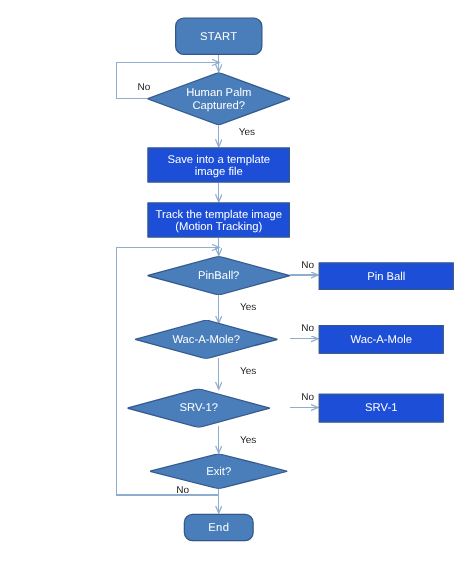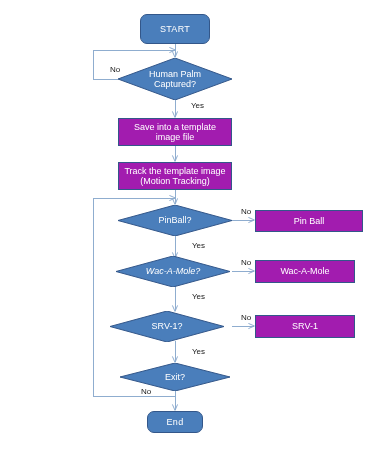--- a/index.html
+++ b/index.html
@@ -47,21 +47,21 @@
   
   .term {
     background: #4a7ebb;
     border: 1px solid #33578a;
     border-radius: 7px;
     font-size: 9px;
     letter-spacing: 0.3px;
   }
   
   .proc {
-    background: #a21caf;
+    background: #1d4ed8;
     border: 1px solid #33578a;
     font-size: 9px;
   }
   
   .decision {
     background: transparent;
     border: none;
     font-size: 9px;
   }
   .decision svg {
@@ -154,32 +154,32 @@
     <svg viewBox="0 0 114 31" preserveAspectRatio="none">
       <polygon points="57,0 114,15.5 57,31 0,15.5" fill="#4a7ebb" stroke="#33578a" stroke-width="1"></polygon>
     </svg>
     <span class="label">PinBall?</span>
   </div>
 
   <div class="node proc" style="left:255px; top:210px; width:108px; height:22px;">
     <span class="label">Pin Ball</span>
   </div>
 
-  <div class="node decision" style="left:116px; top:256px; width:114px; height:31px;font-style:italic;">
+  <div class="node decision" style="left:108px; top:256px; width:114px; height:31px;">
     <svg viewBox="0 0 114 31" preserveAspectRatio="none">
       <polygon points="57,0 114,15.5 57,31 0,15.5" fill="#4a7ebb" stroke="#33578a" stroke-width="1"></polygon>
     </svg>
     <span class="label">Wac-A-Mole?</span>
   </div>
 
   <div class="node proc" style="left:255px; top:260px; width:100px; height:23px;">
     <span class="label">Wac-A-Mole</span>
   </div>
 
-  <div class="node decision" style="left:110px; top:311px; width:114px; height:31px;">
+  <div class="node decision" style="left:102px; top:311px; width:114px; height:31px;">
     <svg viewBox="0 0 114 31" preserveAspectRatio="none">
       <polygon points="57,0 114,15.5 57,31 0,15.5" fill="#4a7ebb" stroke="#33578a" stroke-width="1"></polygon>
     </svg>
     <span class="label">SRV-1?</span>
   </div>
 
   <div class="node proc" style="left:255px; top:315px; width:100px; height:23px;">
     <span class="label">SRV-1</span>
   </div>
 

